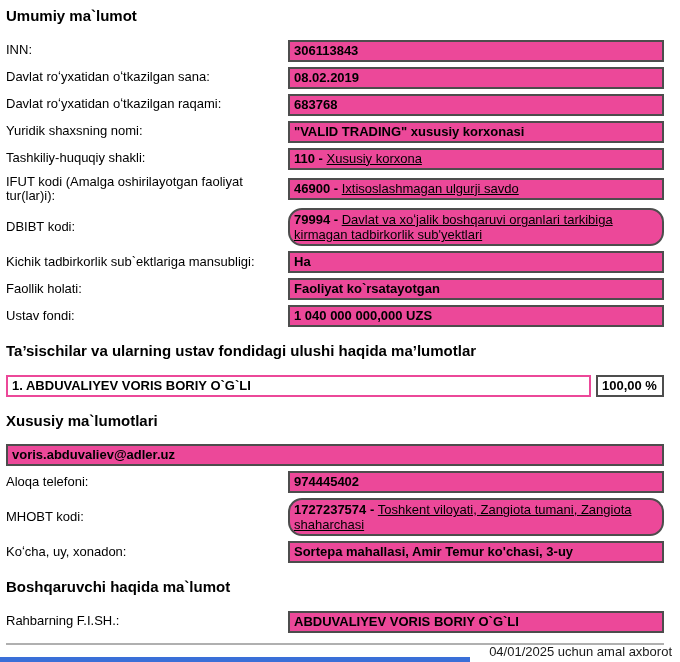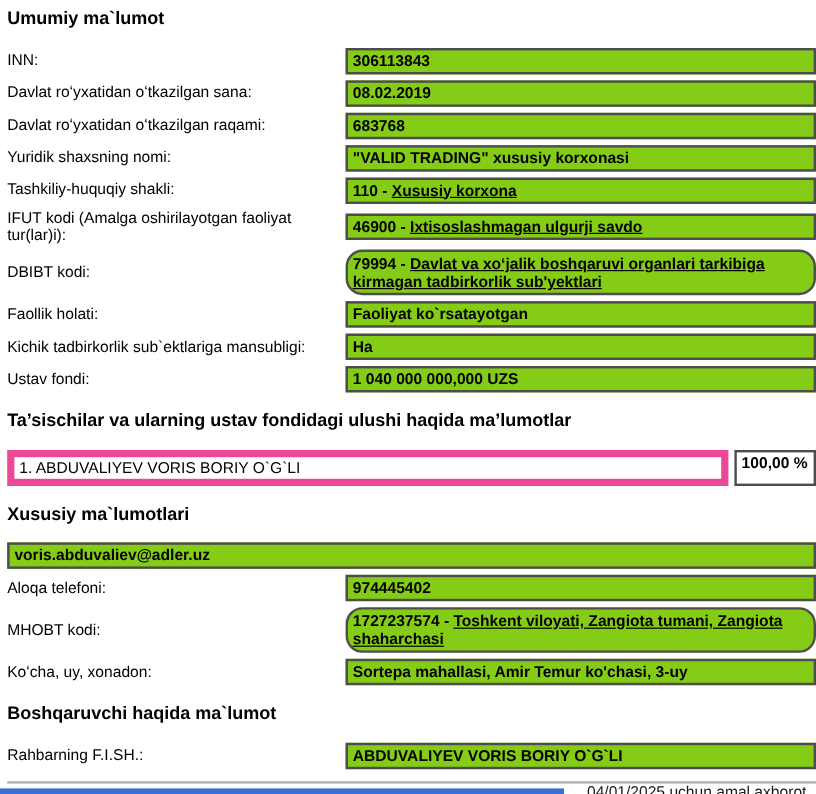--- a/index.html
+++ b/index.html
@@ -6,42 +6,42 @@
   html, body { background: #ffffff; }
   body {
     width: 680px; height: 662px;
     position: relative;
     display: flex; flex-direction: column;
     font-family: "Liberation Sans", "DejaVu Sans", sans-serif;
     font-size: 13px; line-height: 1.1;
     color: #000;
     overflow: hidden;
   }
-  .content { padding: 8px 0 0 6px; }
+  .content { padding: 8px 16px 0 6px; }
   .section-title {
     font-size: 15px; font-weight: bold; color: #000;
     margin-bottom: 15px;
   }
   .mt { margin-top: 16px; }
   .row { display: flex; align-items: center; margin-bottom: 5px; justify-content: flex-end; }
   .row-label { flex: none; width: 282px; padding-right: 6px; }
   .row-value {
     flex: 1;
     border: 2px solid #4d4d4d;
-    background: #84cc16;
+    background: #ec4899;
     font-weight: bold;
     padding: 2px 4px;
     min-height: 20px;
     line-height: 14px;
   }
   .row-value.two-line { line-height: 15px; border-radius: 14px; }
-  .lnk { color: #000; text-decoration: underline; font-weight: bold; cursor: pointer; }
+  .lnk { color: #000; text-decoration: underline; font-weight: normal; cursor: pointer; }
   .founder-row { display: flex; margin-bottom: 6px; }
   .founder-name {
-    flex: 1; border: 6px solid #ec4899; font-weight: normal;
+    flex: 1; border: 2px solid #ec4899; font-weight: bold;
     padding: 2px 4px; min-height: 20px; line-height: 14px;
   }
   .founder-share {
     flex: none; width: 68px; margin-left: 5px;
     border: 2px solid #4d4d4d; font-weight: bold;
     padding: 2px 4px; min-height: 20px; line-height: 14px;
     white-space: nowrap;
   }
   .divider { border: none; border-top: 2px solid #b0b0b0; margin-top: 10px; }
   .footer {
@@ -93,27 +93,27 @@
     <div class="row-label">IFUT kodi (Amalga oshirilayotgan faoliyat tur(lar)i):</div>
     <div class="row-value"><span>46900 - </span><a class="lnk">Ixtisoslashmagan ulgurji savdo</a></div>
   </div>
 
   <div class="row">
     <div class="row-label">DBIBT kodi:</div>
     <div class="row-value two-line"><span>79994 - </span><a class="lnk">Davlat va xoʻjalik boshqaruvi organlari tarkibiga kirmagan tadbirkorlik sub'yektlari</a></div>
   </div>
 
   <div class="row">
-    <div class="row-label">Faollik holati:</div>
-    <div class="row-value">Faoliyat ko`rsatayotgan</div>
+    <div class="row-label">Kichik tadbirkorlik sub`ektlariga mansubligi:</div>
+    <div class="row-value">Ha</div>
   </div>
 
   <div class="row">
-    <div class="row-label">Kichik tadbirkorlik sub`ektlariga mansubligi:</div>
-    <div class="row-value">Ha</div>
+    <div class="row-label">Faollik holati:</div>
+    <div class="row-value">Faoliyat ko`rsatayotgan</div>
   </div>
 
   <div class="row">
     <div class="row-label">Ustav fondi:</div>
     <div class="row-value">1 040 000 000,000 UZS</div>
   </div>
 
   <div class="section-title mt">Ta’sischilar va ularning ustav fondidagi ulushi haqida ma’lumotlar</div>
 
   <div class="founder-row">

